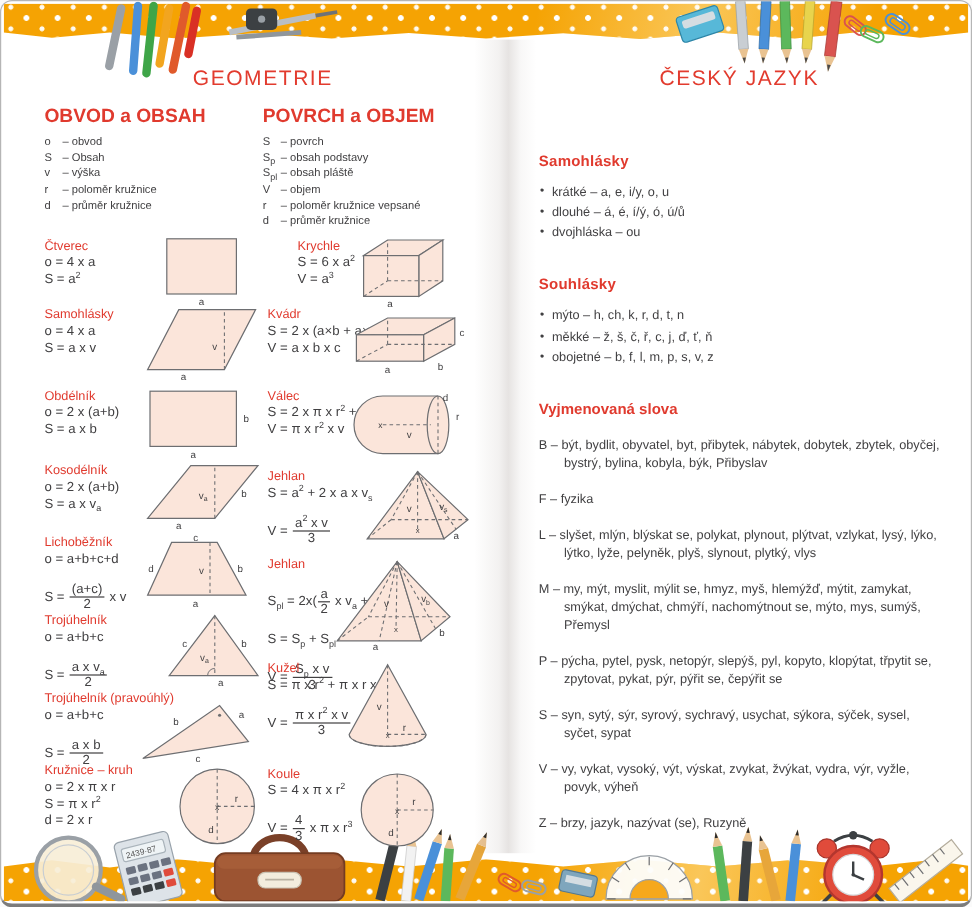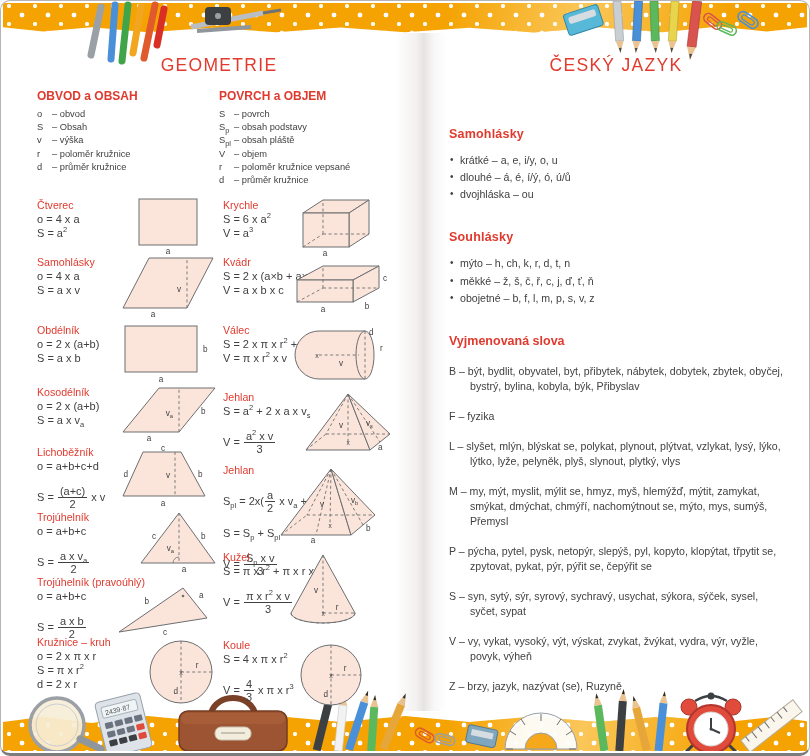--- a/index.html
+++ b/index.html
@@ -23,21 +23,21 @@
   .deco-bottom{bottom:2px;left:0}
   .fold{position:absolute;left:394px;top:32px;bottom:42px;width:52px;z-index:3;
         background:linear-gradient(90deg,rgba(80,60,50,0) 0%,rgba(80,60,50,.07) 40%,rgba(80,60,50,.14) 55%,rgba(80,60,50,.04) 75%,rgba(80,60,50,0) 100%)}
   .page{position:absolute;z-index:2}
   .ptitle{font-size:17.5px;color:#E23B2E;letter-spacing:1.3px;text-align:center;font-weight:400;height:22px}
   
   .page-left{left:30px;top:54px;width:376px}
   .legends{display:flex;margin-top:12px;height:100px}
   .legend1{width:188px;padding-left:6px}
   .legend2{flex:1}
-  .ltitle{font-size:12px;font-weight:700;color:#E03A2E;margin-bottom:5px}
+  .ltitle{font-size:16px;font-weight:700;color:#E03A2E;margin-bottom:5px}
   .litem{font-size:9.3px;line-height:1.42;color:#414042}
   .lsym{display:inline-block;min-width:15px}
   .cols{display:flex;margin-top:8px}
   .col1{width:188px;flex:none}
   .col2{flex:1}
   .entry{position:relative}
   .stxt{position:absolute;top:2px}
   .c1 .stxt{left:6px;width:100px}
   .c2 .stxt{left:4px;width:182px}
   .sname{font-size:10.6px;color:#E03A2E;margin-bottom:1px;white-space:nowrap}
@@ -420,21 +420,21 @@
                 <circle cx="46" cy="36" r="31" fill="#FBE5DA" stroke="#6D6E71" stroke-width="1"></circle>
                 <line x1="46" y1="36" x2="77" y2="36" stroke="#6D6E71" stroke-width="0.9" stroke-dasharray="3,2.6" fill="none"></line>
                 <line x1="46" y1="5" x2="46" y2="67" stroke="#6D6E71" stroke-width="0.9" stroke-dasharray="3,2.6" fill="none"></line>
                 <text x="46" y="39" font-size="7" text-anchor="middle" fill="#414042">x</text>
                 <text x="62" y="32" font-size="8.2" fill="#414042" text-anchor="middle">r</text>
                 <text x="43" y="58" font-size="8.2" fill="#414042" text-anchor="end">d</text>
               </svg></span>
           </div>
         </div>
       <div class="col col2" id="col2">
-          <div class="entry c2" style="height: 57px;">
+          <div class="entry c2" style="height: 57px; margin-left: 25px;">
             <div class="stxt">
               <div class="sname">Krychle</div>
               <div class="fline">S = 6 x a<sup>2</sup></div>
               <div class="fline">V = a<sup>3</sup></div>
             </div>
             <span class="diag dg-cube"><svg width="100" height="62" viewBox="0 0 100 62">
                 <polygon points="12,18 32,5 78,5 58,18" fill="#FBE5DA" stroke="#6D6E71" stroke-width="1"></polygon>
                 <polygon points="58,18 78,5 78,39 58,52" fill="#FBE5DA" stroke="#6D6E71" stroke-width="1"></polygon>
                 <rect x="12" y="18" width="46" height="34" fill="#FBE5DA" stroke="#6D6E71" stroke-width="1"></rect>
                 <line x1="12" y1="52" x2="32" y2="39" stroke="#6D6E71" stroke-width="0.9" stroke-dasharray="3,2.6" fill="none"></line>

